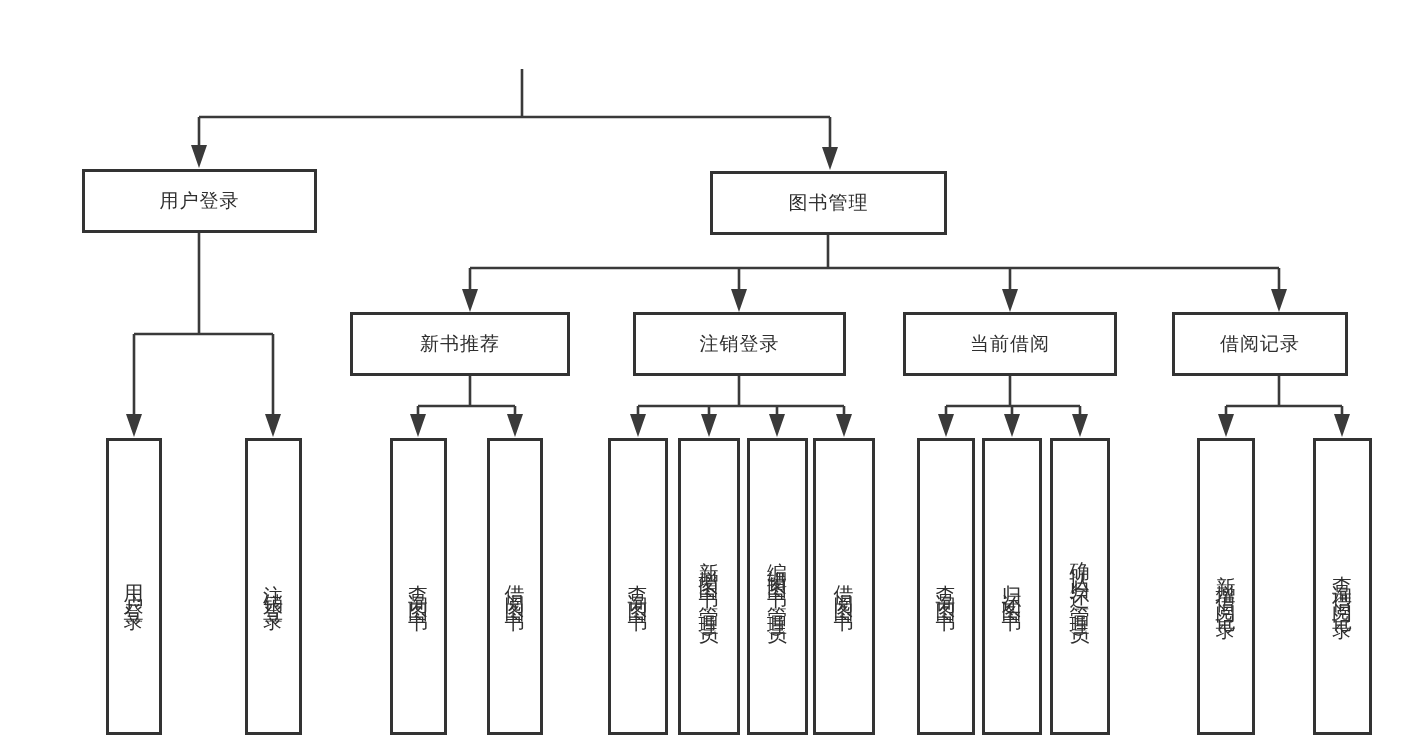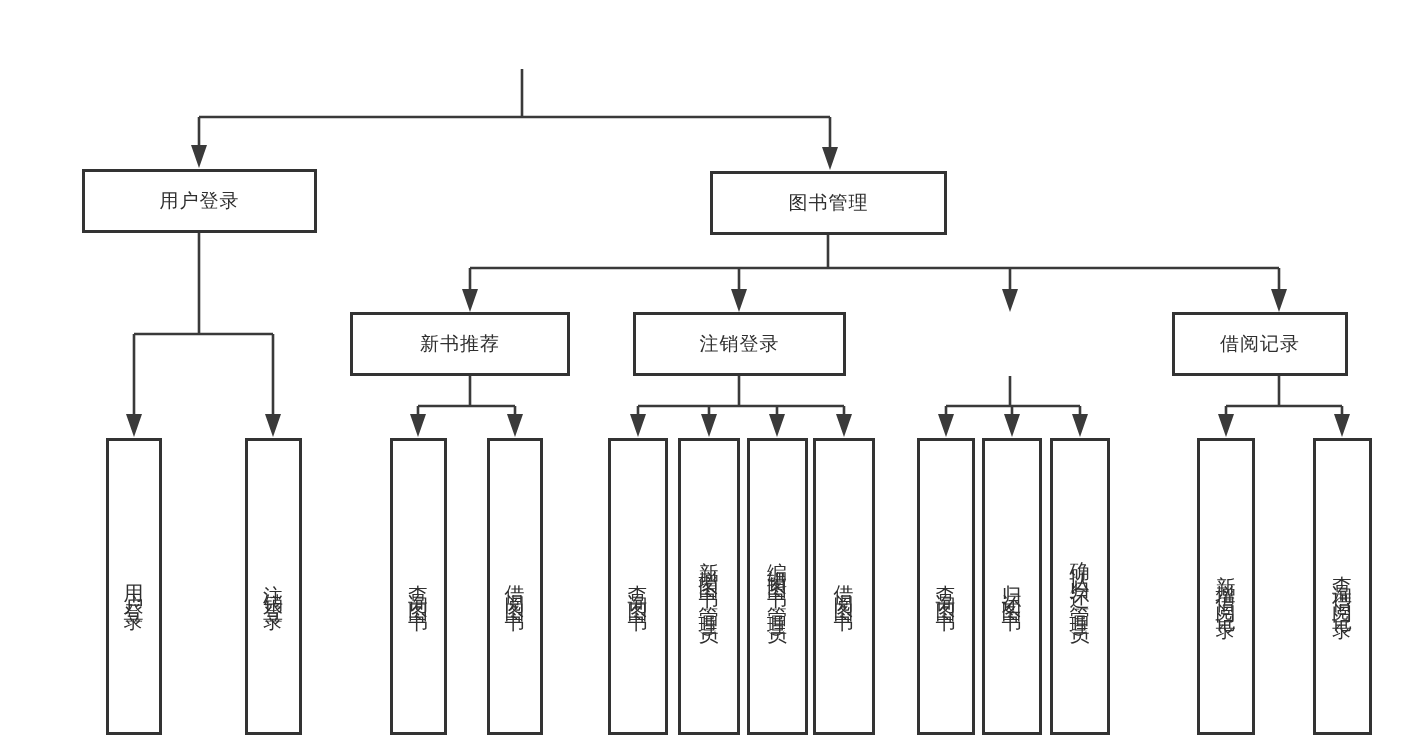--- a/index.html
+++ b/index.html
@@ -85,20 +85,21 @@
       <polygon points="1334,414 1350,414 1342,437"></polygon>
     </g>
   </svg>
 
 
   <div class="box" style="left:82px; top:169px; width:235px; height:64px;">用户登录</div>
   <div class="box" style="left:710px; top:171px; width:237px; height:64px;">图书管理</div>
 
   <div class="box" style="left:350px; top:312px; width:220px; height:64px;">新书推荐</div>
   <div class="box" style="left:633px; top:312px; width:213px; height:64px;">注销登录</div>
+  <div class="box" style="left:903px; top:312px; width:214px; height:64px;">当前借阅</div>
   <div class="box" style="left:1172px; top:312px; width:176px; height:64px;">借阅记录</div>
 
   <div class="box leaf" style="left:106px; top:438px; width:56px; height:297px;">
     <span>用户登录</span>
   </div>
   <div class="box leaf" style="left:245px; top:438px; width:57px; height:297px;">
     <span>注销登录</span>
   </div>
 
   <div class="box leaf" style="left:390px; top:438px; width:57px; height:297px;">

